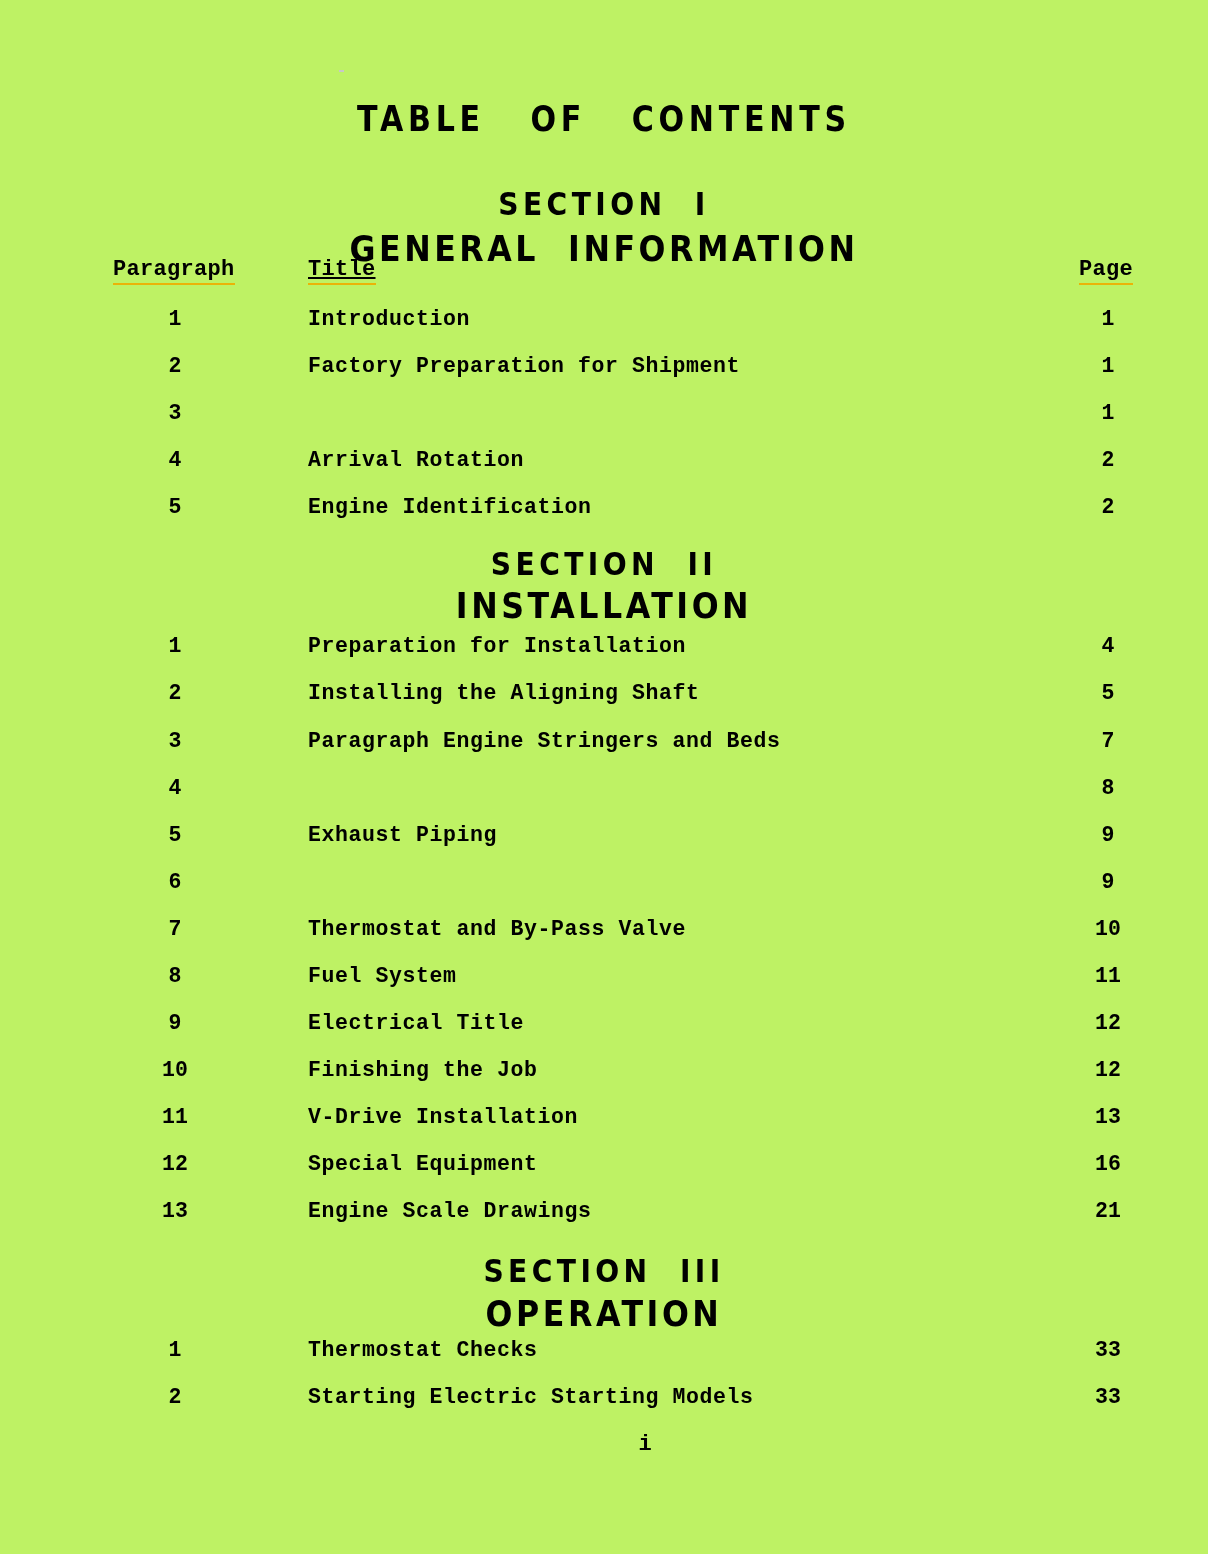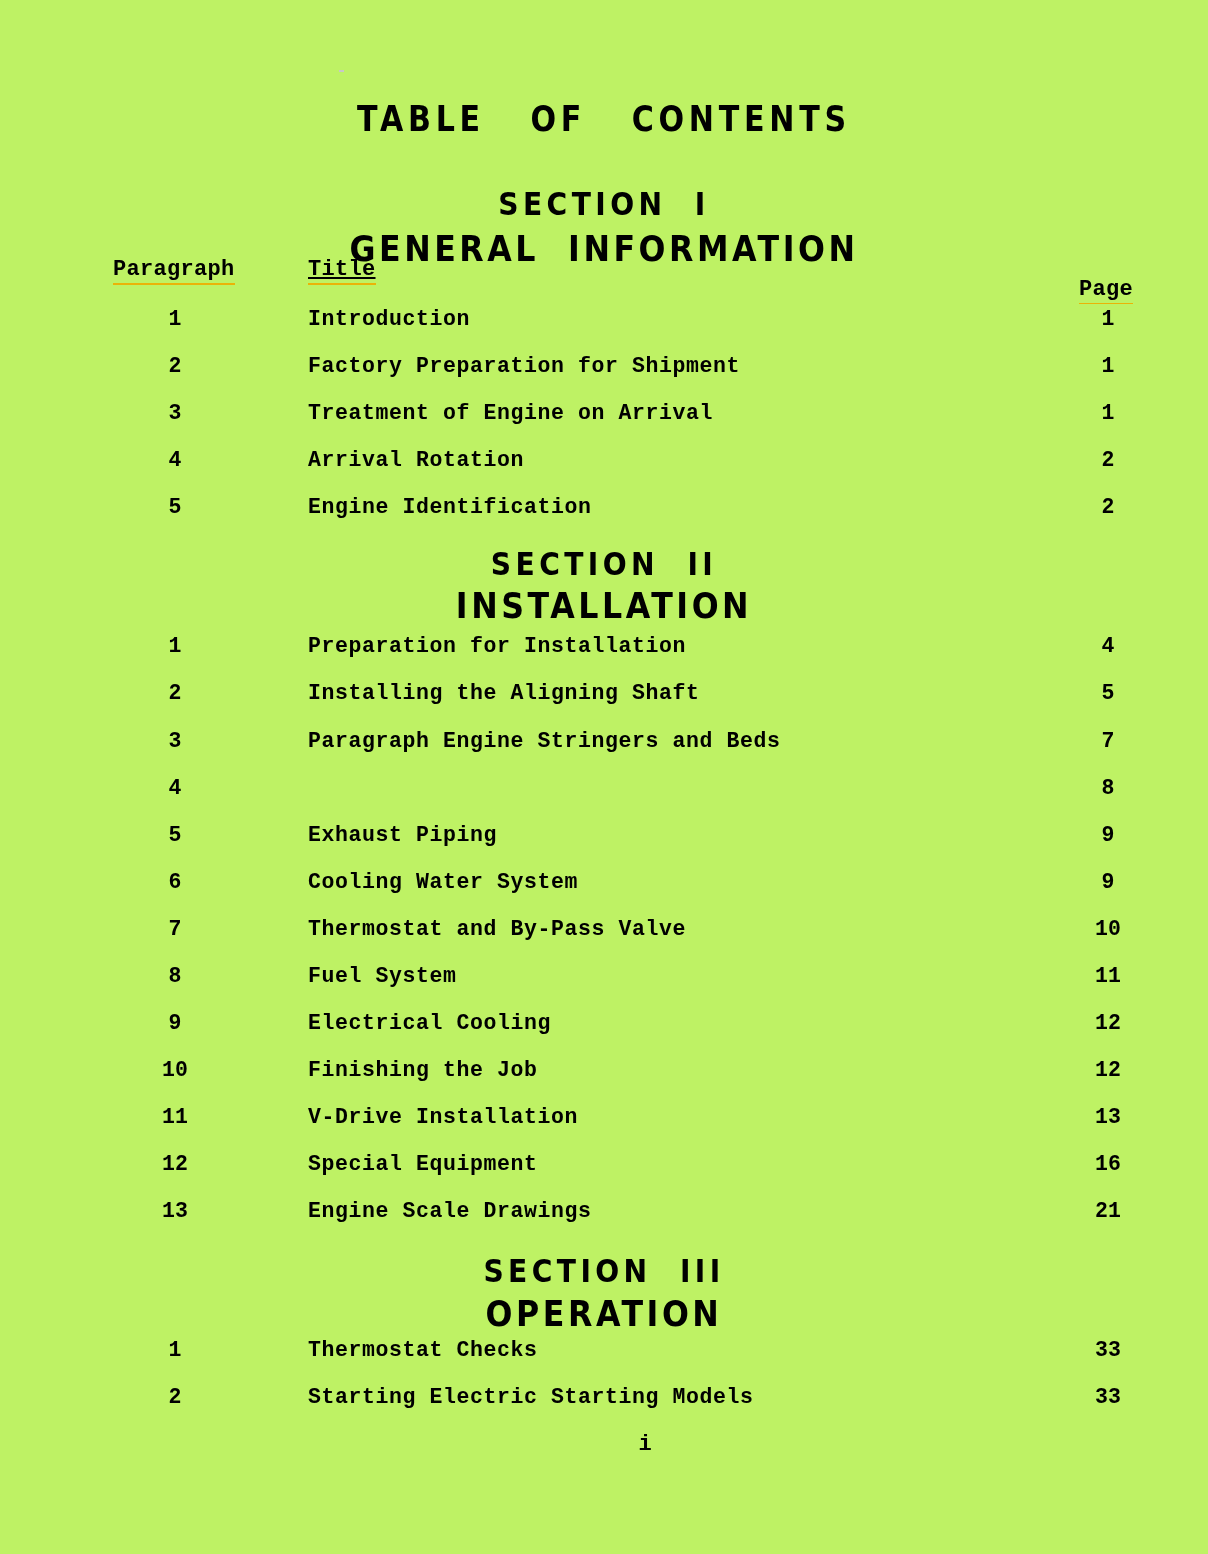--- a/index.html
+++ b/index.html
@@ -97,21 +97,21 @@
     font-weight: bold;
     font-size: 22px;
     letter-spacing: 0.3px;
     border-bottom: 2px solid #eab308;
     padding-bottom: 1px;
     line-height: 24px;
     white-space: nowrap;
   }
   #col-head-paragraph { left: 113px; }
   #col-head-title     { left: 308px; text-decoration: underline; }
-  #col-head-page      { left: 1079px; margin-top: 20px; }
+  #col-head-page      { left: 1079px; }
 
   
   .entry {
     position: absolute;
     left: 0;
     width: 1208px;
     height: 30px;
     font-family: "Liberation Mono", "DejaVu Sans Mono", monospace;
     font-size: 21.5px;
     font-weight: bold;
@@ -171,21 +171,20 @@
     <span class="title">Introduction</span>
     <span class="page">1</span>
   </div>
   <div class="entry" style="top:351px">
     <span class="num">2</span>
     <span class="title">Factory Preparation for Shipment</span>
     <span class="page">1</span>
   </div>
   <div class="entry" style="top:398px">
     <span class="num">3</span>
-    <span class="title">Treatment of Engine on Arrival</span>
     <span class="page">1</span>
   </div>
   <div class="entry" style="top:445px">
     <span class="num">4</span>
     <span class="title">Arrival Rotation</span>
     <span class="page">2</span>
   </div>
   <div class="entry" style="top:492px">
     <span class="num">5</span>
     <span class="title">Engine Identification</span>
@@ -214,36 +213,35 @@
     <span class="num">4</span>
     <span class="page">8</span>
   </div>
   <div class="entry" style="top:820px">
     <span class="num">5</span>
     <span class="title">Exhaust Piping</span>
     <span class="page">9</span>
   </div>
   <div class="entry" style="top:867px">
     <span class="num">6</span>
-    <span class="title">Cooling Water System</span>
     <span class="page">9</span>
   </div>
   <div class="entry" style="top:914px">
     <span class="num">7</span>
     <span class="title">Thermostat and By-Pass Valve</span>
     <span class="page">10</span>
   </div>
   <div class="entry" style="top:961px">
     <span class="num">8</span>
     <span class="title">Fuel System</span>
     <span class="page">11</span>
   </div>
   <div class="entry" style="top:1008px">
     <span class="num">9</span>
-    <span class="title">Electrical Cooling</span>
+    <span class="title">Electrical Title</span>
     <span class="page">12</span>
   </div>
   <div class="entry" style="top:1055px">
     <span class="num">10</span>
     <span class="title">Finishing the Job</span>
     <span class="page">12</span>
   </div>
   <div class="entry" style="top:1102px">
     <span class="num">11</span>
     <span class="title">V-Drive Installation</span>

